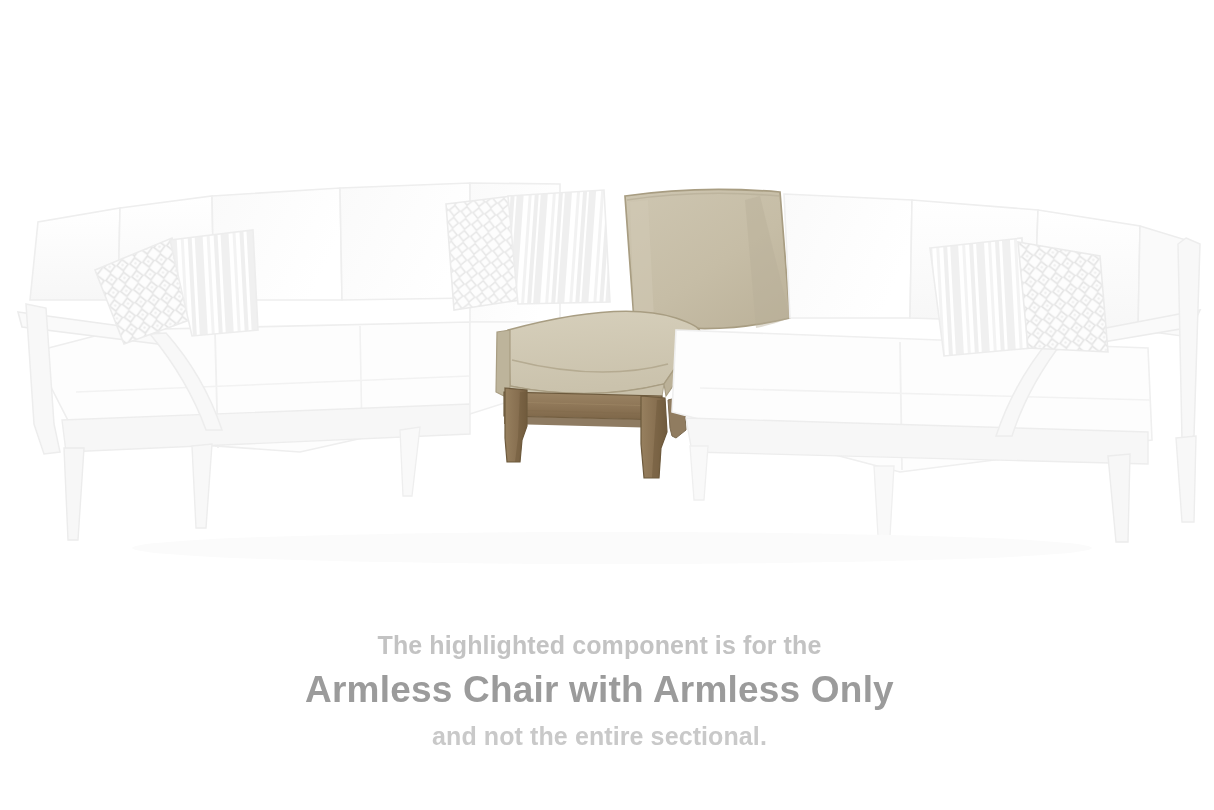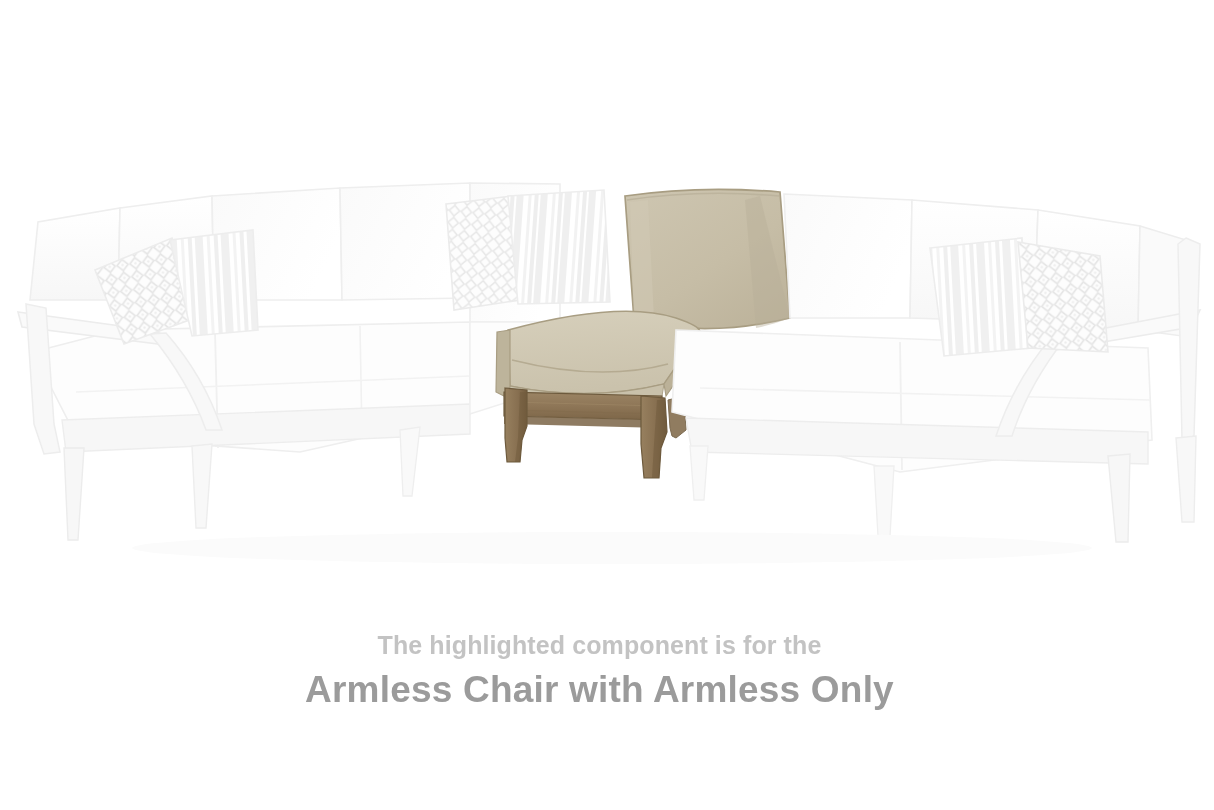--- a/index.html
+++ b/index.html
@@ -251,13 +251,14 @@
       </g>
     </g>
 
     <ellipse cx="612" cy="548" rx="480" ry="16" fill="#fbfbfb"></ellipse>
   </svg>
 </div>
 
 <div id="caption-block">
   <p class="caption-line-1">The highlighted component is for the</p>
   <p class="caption-line-2">Armless Chair with Armless Only</p>
+  <p class="caption-line-3">and not the entire sectional.</p>
 </div>
 
 </body></html>

